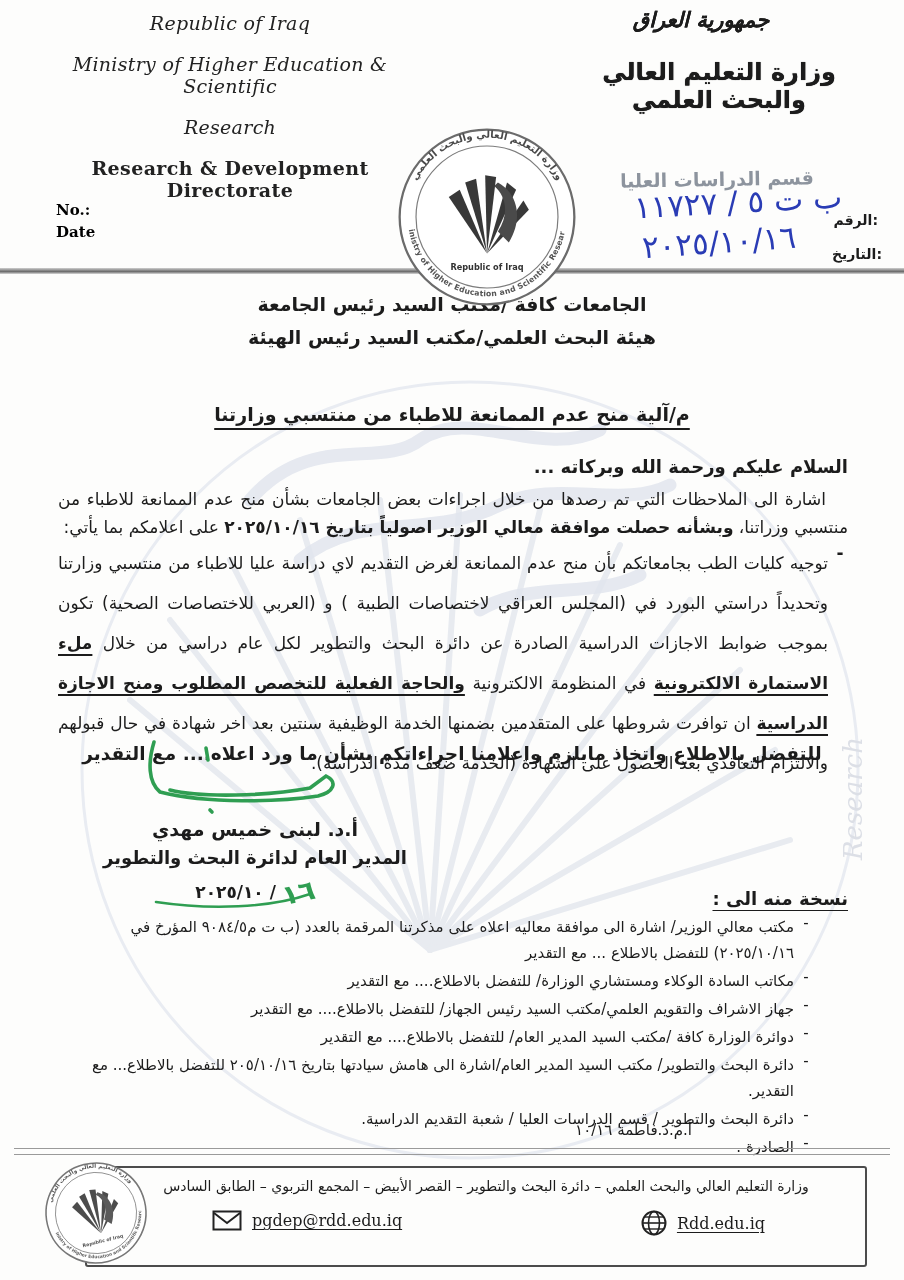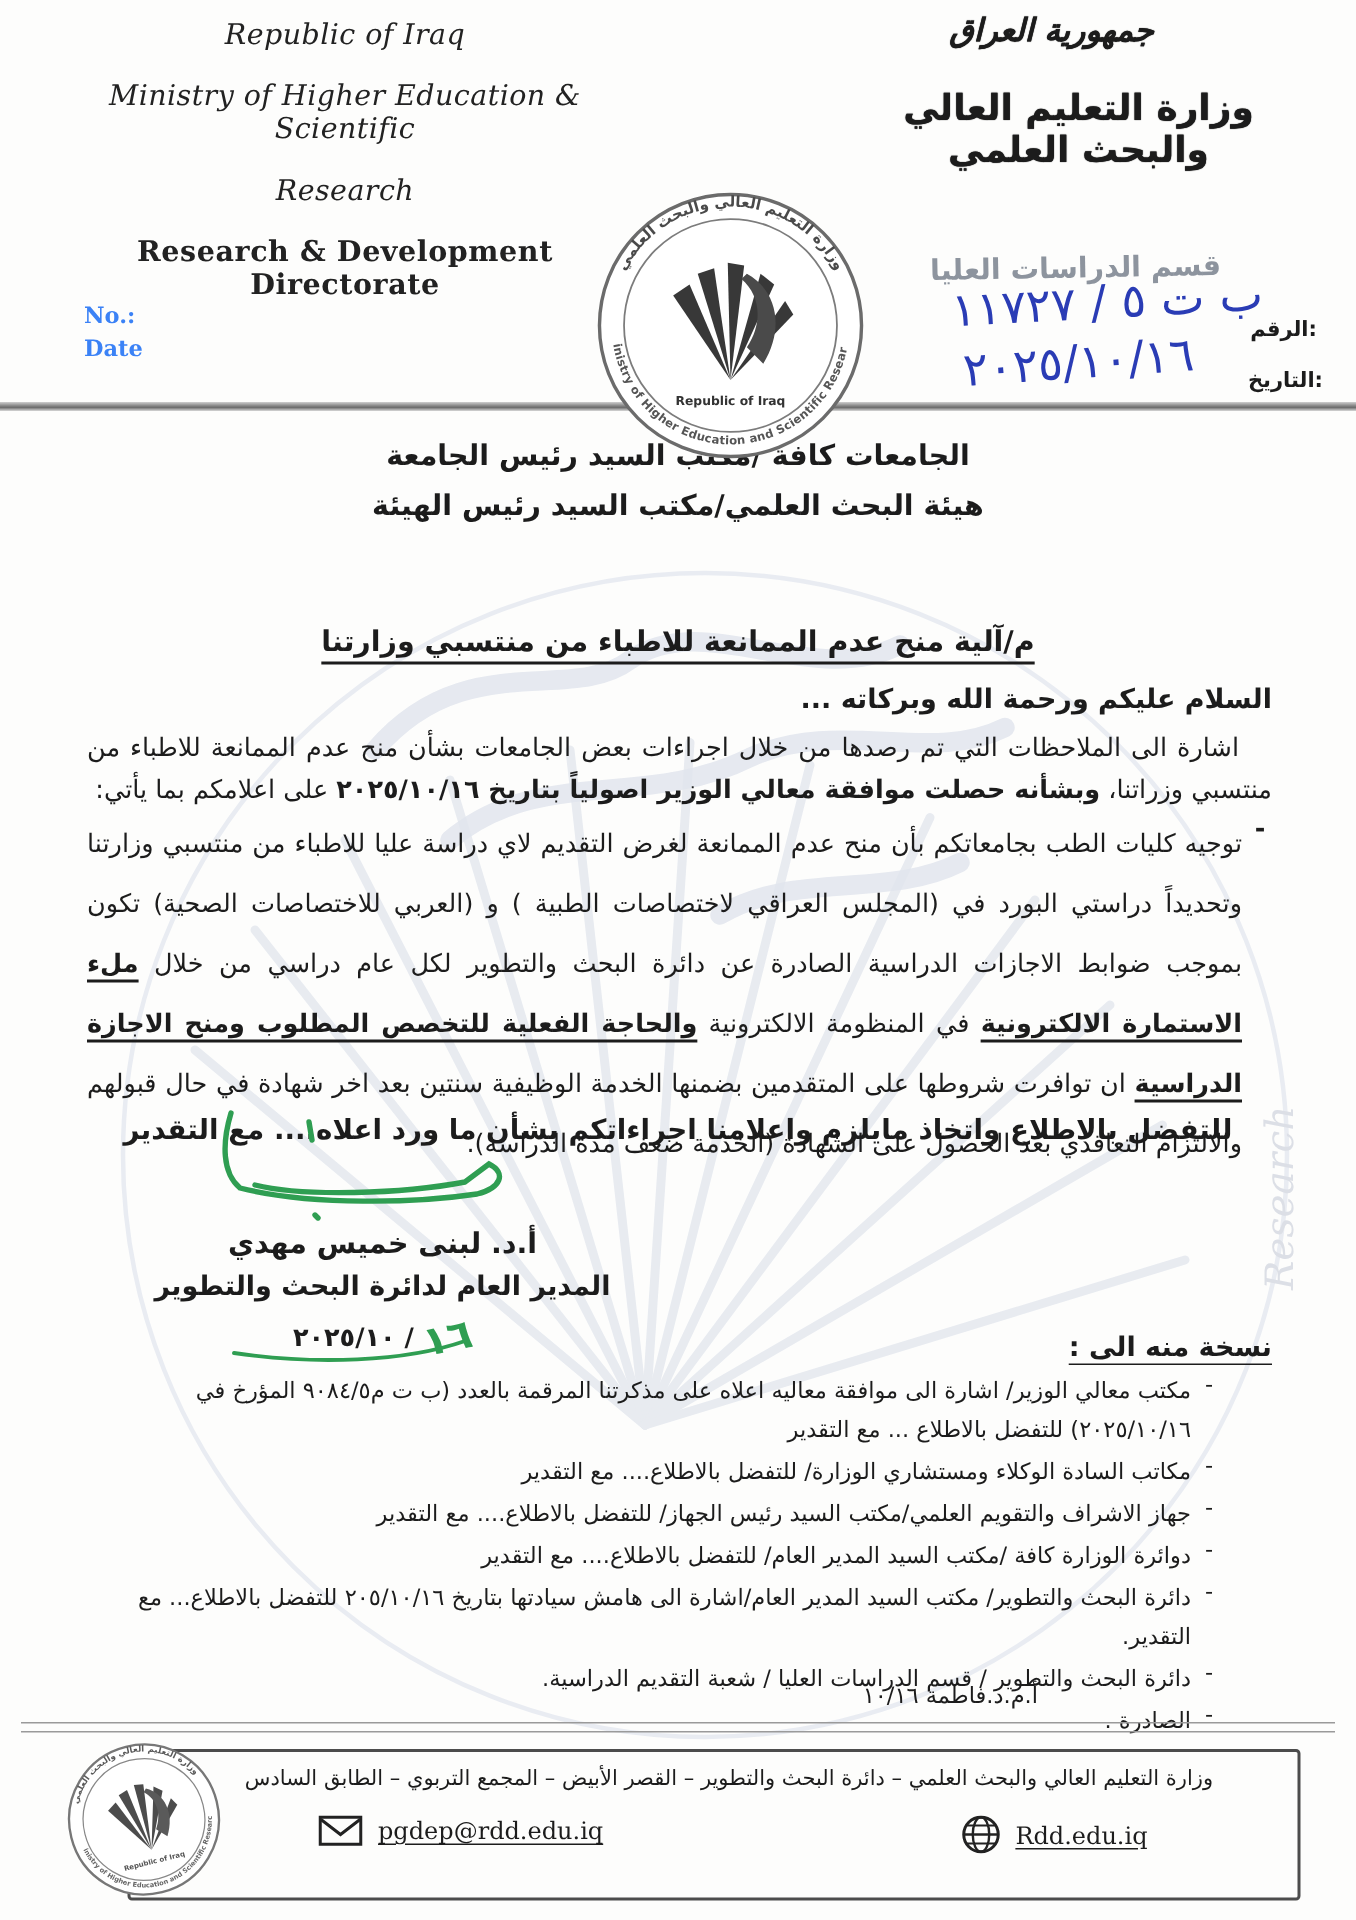--- a/index.html
+++ b/index.html
@@ -5,21 +5,21 @@
   html,body{margin:0;padding:0;background:#e9e9e9;}
   .page{position:relative;width:904px;height:1280px;background:#fdfdfc;margin:0 auto;overflow:hidden;
         font-family:"DejaVu Sans",sans-serif;color:#1c1c1c;}
   .abs{position:absolute;}
   
   .en-block{left:30px;top:12px;width:400px;text-align:center;z-index:2;
             font-family:"DejaVu Serif",serif;color:#222;}
   .en-line{font-style:italic;font-size:19px;margin-bottom:19px;letter-spacing:.3px;}
   .en-dir{font-style:normal;font-weight:bold;font-size:19px;letter-spacing:.4px;margin-top:4px;}
   .no-date{left:56px;top:199px;z-index:2;font-family:"DejaVu Serif",serif;font-weight:bold;
-           font-size:15px;line-height:22px;color:#3b82f6;}
+           font-size:15px;line-height:22px;color:#000000;}
   
   .ar-country{right:88px;top:8px;width:230px;text-align:center;font-size:21px;font-weight:bold;
               font-style:italic;text-shadow:0 0 .6px #000;z-index:2;}
   .ar-ministry{right:30px;top:58px;width:310px;text-align:center;font-size:24px;font-weight:bold;
                text-shadow:0 0 .7px #000;z-index:2;}
   .ar-directorate{right:60px;top:128px;width:250px;text-align:center;font-size:21px;font-weight:bold;z-index:2;}
   .ar-stamp{right:72px;top:168px;width:230px;text-align:center;font-size:19px;font-weight:bold;
             color:#8d949e;transform:rotate(-1deg);z-index:2;}
   .num-label{right:26px;top:212px;font-size:14px;font-weight:bold;z-index:2;}
   .date-label{right:22px;top:246px;font-size:14px;font-weight:bold;z-index:2;}
@@ -27,21 +27,21 @@
   .num-value{right:62px;top:184px;transform:rotate(-3deg);}
   .date-value{right:108px;top:224px;transform:rotate(-4deg);}
   
   .divider{left:0;top:268px;width:904px;height:6px;z-index:1;
            background:linear-gradient(180deg,#cfcfcf 0%,#8a8a8a 40%,#6c6c6c 60%,#d8d8d8 100%);}
   .seal-header{left:396px;top:126px;width:182px;height:182px;z-index:3;}
   .seal-footer{left:44px;top:1161px;width:104px;height:104px;z-index:5;transform:rotate(-14deg);}
   
   .addressees{left:110px;top:288px;width:684px;text-align:center;direction:rtl;
               font-size:19px;font-weight:bold;line-height:33px;z-index:2;}
-  .subject{left:0;top:417px;width:904px;text-align:center;direction:rtl;z-index:2;}
+  .subject{left:0;top:403px;width:904px;text-align:center;direction:rtl;z-index:2;}
   .subject span{font-size:19px;font-weight:bold;text-decoration:underline;text-underline-offset:7px;
                 text-decoration-thickness:2px;}
   .salutation{right:56px;top:456px;direction:rtl;font-size:18px;font-weight:bold;z-index:2;}
   .para1{right:56px;left:58px;top:485px;direction:rtl;text-align:justify;font-size:17px;
          line-height:28px;text-indent:22px;z-index:2;}
   .bullet{right:52px;left:58px;top:543px;display:flex;direction:rtl;z-index:2;}
   .bullet .dash{width:24px;text-align:center;font-size:17px;font-weight:bold;flex:none;}
   .bullet .btext{flex:1;text-align:justify;font-size:17px;line-height:40px;}
   .bu{font-weight:bold;text-decoration:underline;text-underline-offset:5px;text-decoration-thickness:1.6px;}
   .closing{left:0;top:711px;width:904px;text-align:center;direction:rtl;

